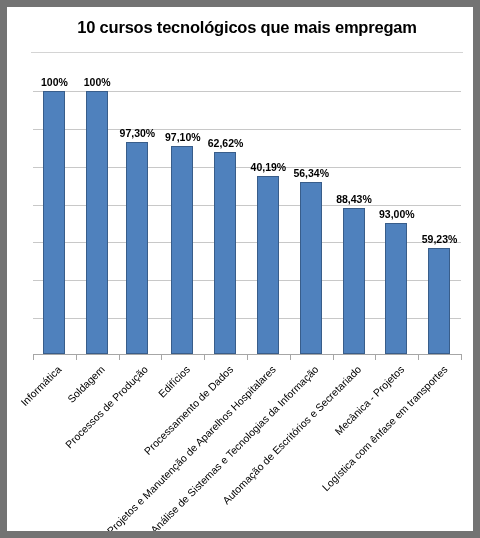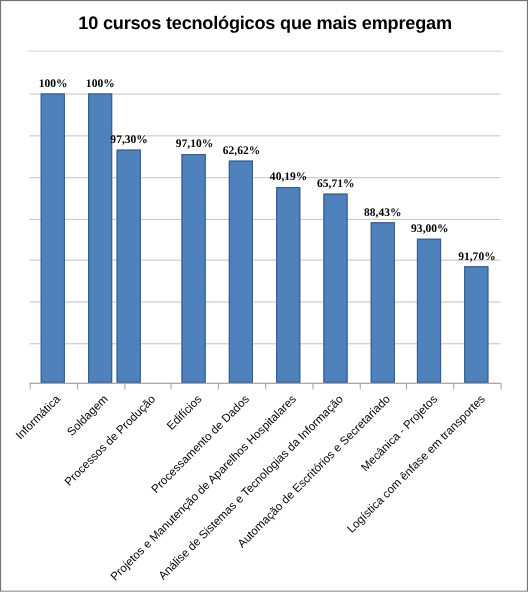--- a/index.html
+++ b/index.html
@@ -10,21 +10,21 @@
   }
   body {
     font-family: "Liberation Sans", sans-serif;
   }
   #chart-root {
     position: relative;
     width: 480px;
     height: 538px;
     box-sizing: border-box;
     background: #ffffff;
-    border: 1px solid #737373;
+    border: 7px solid #737373;
     overflow: hidden;
   }
   
   #chart-title {
     position: absolute;
     left: 0;
     top: 11px;
     width: 480px;
     text-align: center;
     font-size: 16.5px;
@@ -62,21 +62,20 @@
     top: 347px;
     width: 428px;
     height: 1px;
     background: #a6a6a6;
   }
   
   .bar-slot {
     position: absolute;
     bottom: 0;
     height: 100%;
-    font-family: Liberation Serif, serif;
   }
   .bar {
     position: absolute;
     bottom: 0;
     left: 0;
     width: 100%;
     box-sizing: border-box;
     background: #4f81bd;
     border: 1px solid #385d8a;
   }
@@ -140,51 +139,51 @@
       </div>
     <div id="bars">
         <div class="bar-slot" style="left: 0px; width: 42.8px;">
           <div class="bar" title="Informática: 100%" style="height: 263px; width: 22px; left: 10px;"></div>
           <div class="bar-label" style="bottom: 266px;">100%</div>
         </div>
         <div class="bar-slot" style="left: 42.8px; width: 42.8px;">
           <div class="bar" title="Soldagem: 100%" style="height: 263px; width: 22px; left: 10px;"></div>
           <div class="bar-label" style="bottom: 266px;">100%</div>
         </div>
-        <div class="bar-slot" style="left: 69px; width: 42.8px;">
+        <div class="bar-slot" style="left: 83px; width: 42.8px;">
           <div class="bar" title="Processos de Produção: 97,30%" style="height: 212px; width: 22px; left: 10px;"></div>
           <div class="bar-label" style="bottom: 215px;">97,30%</div>
         </div>
         <div class="bar-slot" style="left: 128.4px; width: 42.8px; margin-top: 24px;">
           <div class="bar" title="Edifícios: 97,10%" style="height: 208px; width: 22px; left: 10px;"></div>
           <div class="bar-label" style="bottom: 211px;">97,10%</div>
         </div>
         <div class="bar-slot" style="left: 171.2px; width: 42.8px;">
           <div class="bar" title="Processamento de Dados: 96,80%" style="height: 202px; width: 22px; left: 10px;"></div>
           <div class="bar-label" style="bottom: 205px;">62,62%</div>
         </div>
         <div class="bar-slot" style="left: 214px; width: 42.8px;">
           <div class="bar" title="Projetos e Manutenção de Aparelhos Hospitalares: 95,50%" style="height: 178px; width: 22px; left: 10px;"></div>
           <div class="bar-label" style="bottom: 181px;">40,19%</div>
         </div>
         <div class="bar-slot" style="left: 256.8px; width: 42.8px;">
           <div class="bar" title="Análise de Sistemas e Tecnologias da Informação: 95,20%" style="height: 172px; width: 22px; left: 10px;"></div>
-          <div class="bar-label" style="bottom: 175px;">65,71%</div>
+          <div class="bar-label" style="bottom: 175px;">56,34%</div>
         </div>
         <div class="bar-slot" style="left: 299.6px; width: 42.8px;">
           <div class="bar" title="Automação de Escritórios e Secretariado: 93,80%" style="height: 146px; width: 22px; left: 10px;"></div>
           <div class="bar-label" style="bottom: 149px;">88,43%</div>
         </div>
         <div class="bar-slot" style="left: 342.4px; width: 42.8px;">
           <div class="bar" title="Mecânica - Projetos: 93,00%" style="height: 131px; width: 22px; left: 10px;"></div>
           <div class="bar-label" style="bottom: 134px;">93,00%</div>
         </div>
         <div class="bar-slot" style="left: 385.2px; width: 42.8px;">
           <div class="bar" title="Logística com ênfase em transportes: 91,70%" style="height: 106px; width: 22px; left: 10px;"></div>
-          <div class="bar-label" style="bottom: 109px;">91,70%</div>
+          <div class="bar-label" style="bottom: 109px;">59,23%</div>
         </div>
       </div>
   </div>
 
   <div id="axis-line"></div>
   <div id="ticks">
       <div class="tick" style="left: 26px;"></div>
       <div class="tick" style="left: 69px;"></div>
       <div class="tick" style="left: 112px;"></div>
       <div class="tick" style="left: 154px;"></div>

